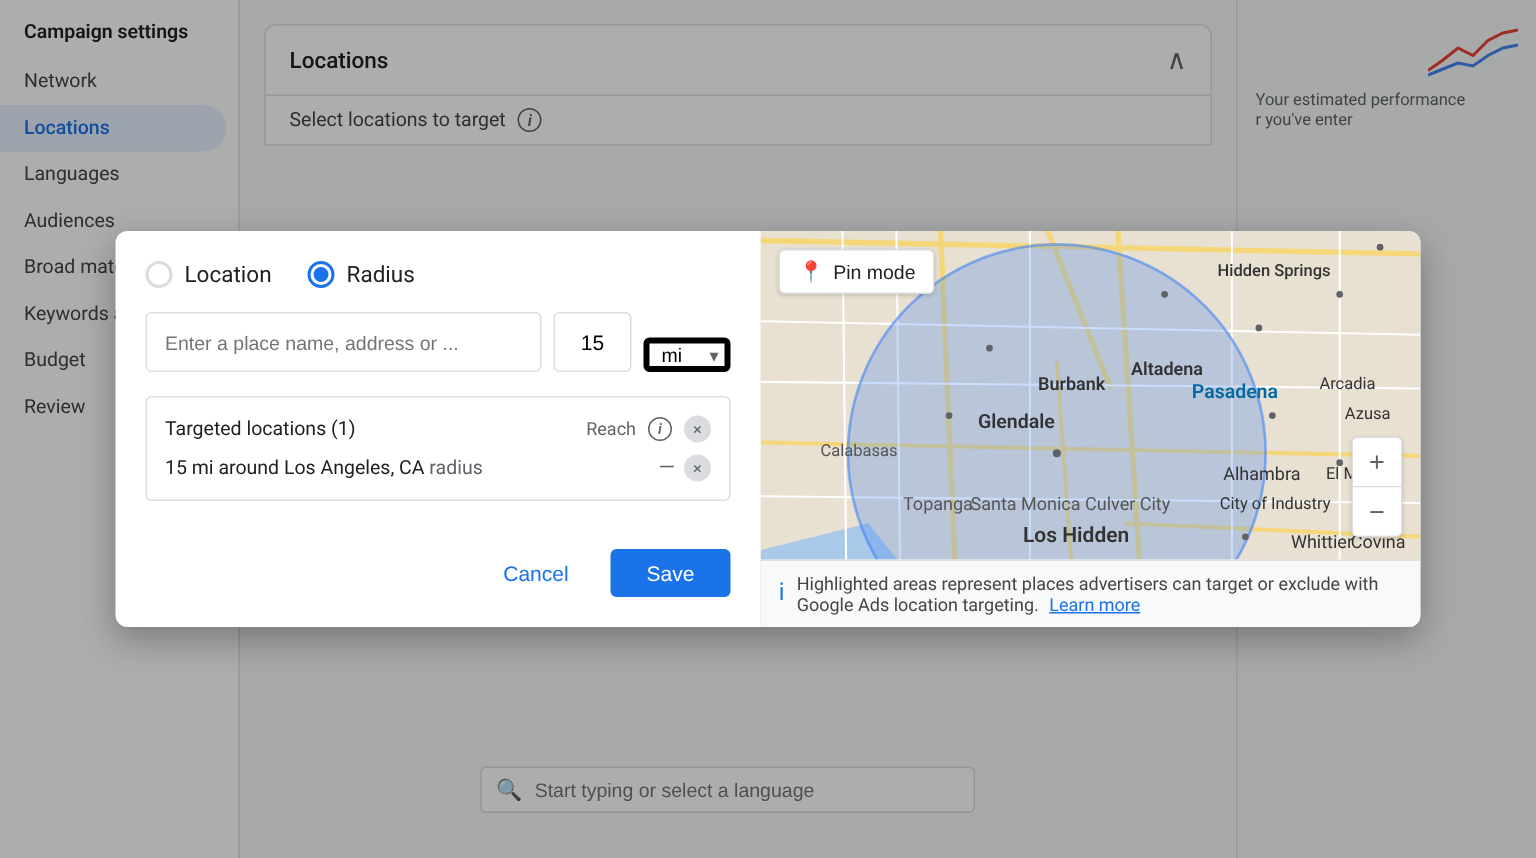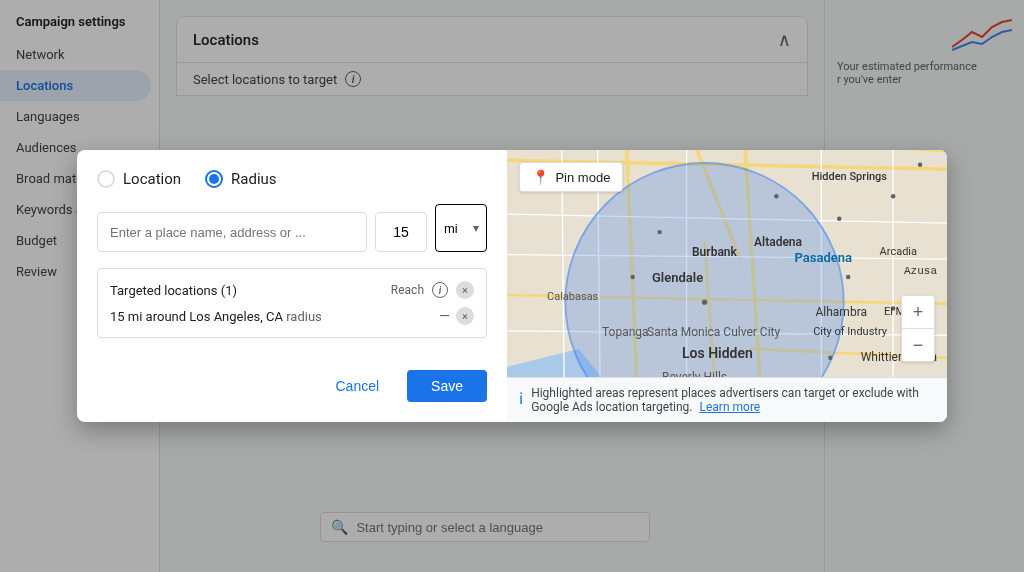--- a/index.html
+++ b/index.html
@@ -241,22 +241,22 @@
     }
     .unit-select-wrap::after {
       content: '▾';
       position: absolute;
       right: 8px;
       pointer-events: none;
       font-size: 12px;
       color: #5f6368;
     }
     .unit-select-wrap select {
-      height: 48px;
-      border: 1px solid #000000;
+      height: 23px;
+      border: 4px solid #000000;
       border-radius: 4px;
       padding: 0 24px 0 8px;
       font-size: 13px;
       background: #fff;
       cursor: pointer;
       outline: none;
       appearance: none;
     }
 
     
@@ -652,21 +652,21 @@
             <circle cx="420" cy="335" r="2.5" fill="#5f6368"></circle>
             <circle cx="470" cy="370" r="2.5" fill="#5f6368"></circle>
           </svg>
 
           <div style="position:absolute;font-size:11px;color:#333;font-weight:500;top:20px;right:60px;">Hidden Springs</div>
           <div style="position:absolute;font-size:10px;color:#333;top:15px;left:30px;">Kagel Canyon</div>
           <div style="position:absolute;font-size:12px;color:#333;font-weight:600;top:95px;left:185px;">Burbank</div>
           <div style="position:absolute;font-size:12px;color:#333;font-weight:600;top:85px;right:145px;">Altadena</div>
           <div style="position:absolute;font-size:13px;color:#0369a1;font-weight:600;top:100px;right:95px;">Pasadena</div>
           <div style="position:absolute;font-size:11px;color:#333;top:95px;right:30px;">Arcadia</div>
-          <div style="position:absolute;font-size:11px;color:#333;top:115px;right:10px;font-family:Liberation Mono, monospace;">Azusa</div>
+          <div style="position:absolute;font-size:11px;color:#333;top:115px;right:20px;">Azusa</div>
           <div style="position:absolute;font-size:13px;color:#333;font-weight:600;top:120px;left:145px;">Glendale</div>
           <div style="position:absolute;font-size:11px;color:#555;top:140px;left:40px;">Calabasas</div>
           <div style="position:absolute;font-size:12px;color:#333;top:155px;right:80px;">Alhambra</div>
           <div style="position:absolute;font-size:11px;color:#333;top:155px;right:20px;">El Monte</div>
           <div style="position:absolute;font-size:12px;color:#555;top:175px;left:95px;">Topanga</div>
           <div style="position:absolute;font-size:12px;color:#555;top:175px;left:140px;">Santa Monica Culver City</div>
           <div style="position:absolute;font-size:11px;color:#333;top:175px;right:60px;">City of Industry</div>
           <div style="position:absolute;font-size:14px;color:#333;font-weight:600;top:195px;left:175px;">Los Hidden</div>
           <div style="position:absolute;font-size:12px;color:#333;top:200px;right:45px;">Whittier</div>
           <div style="position:absolute;font-size:12px;color:#333;top:200px;right:10px;">Covina</div>

